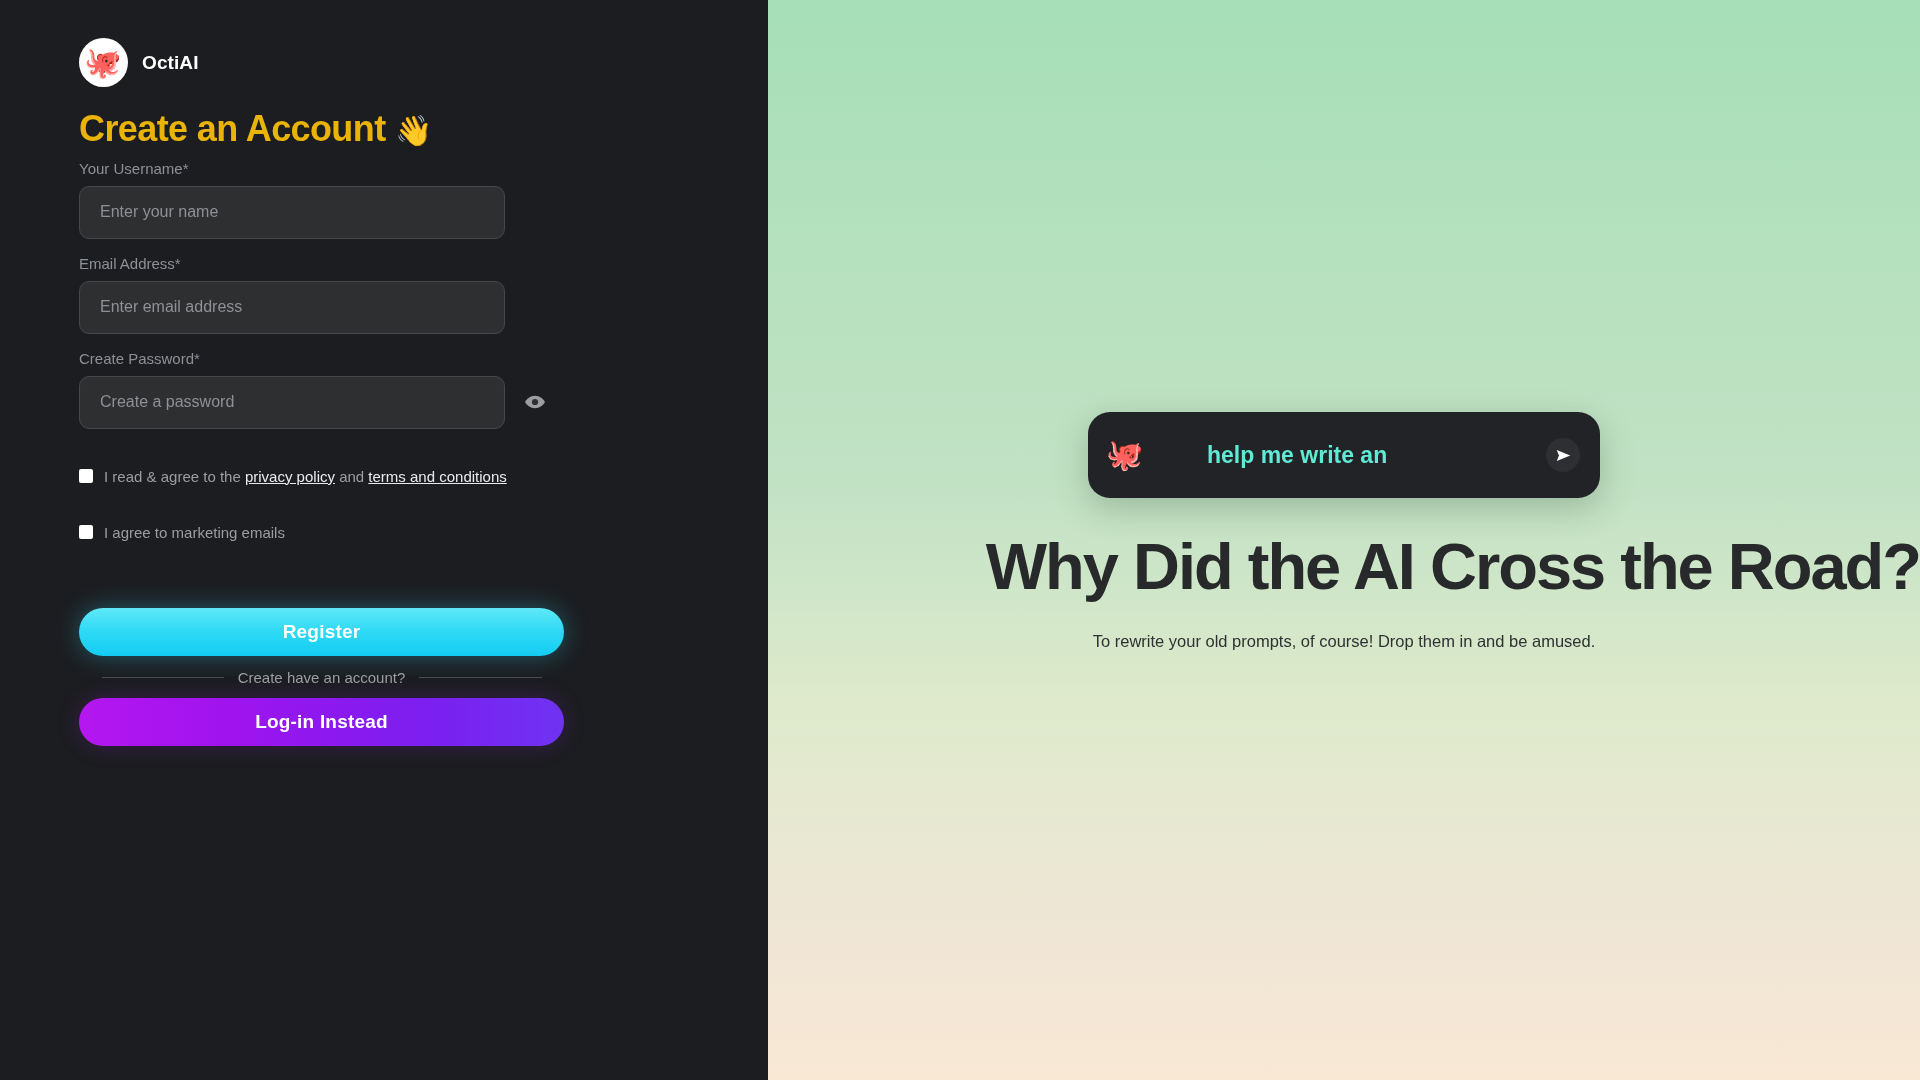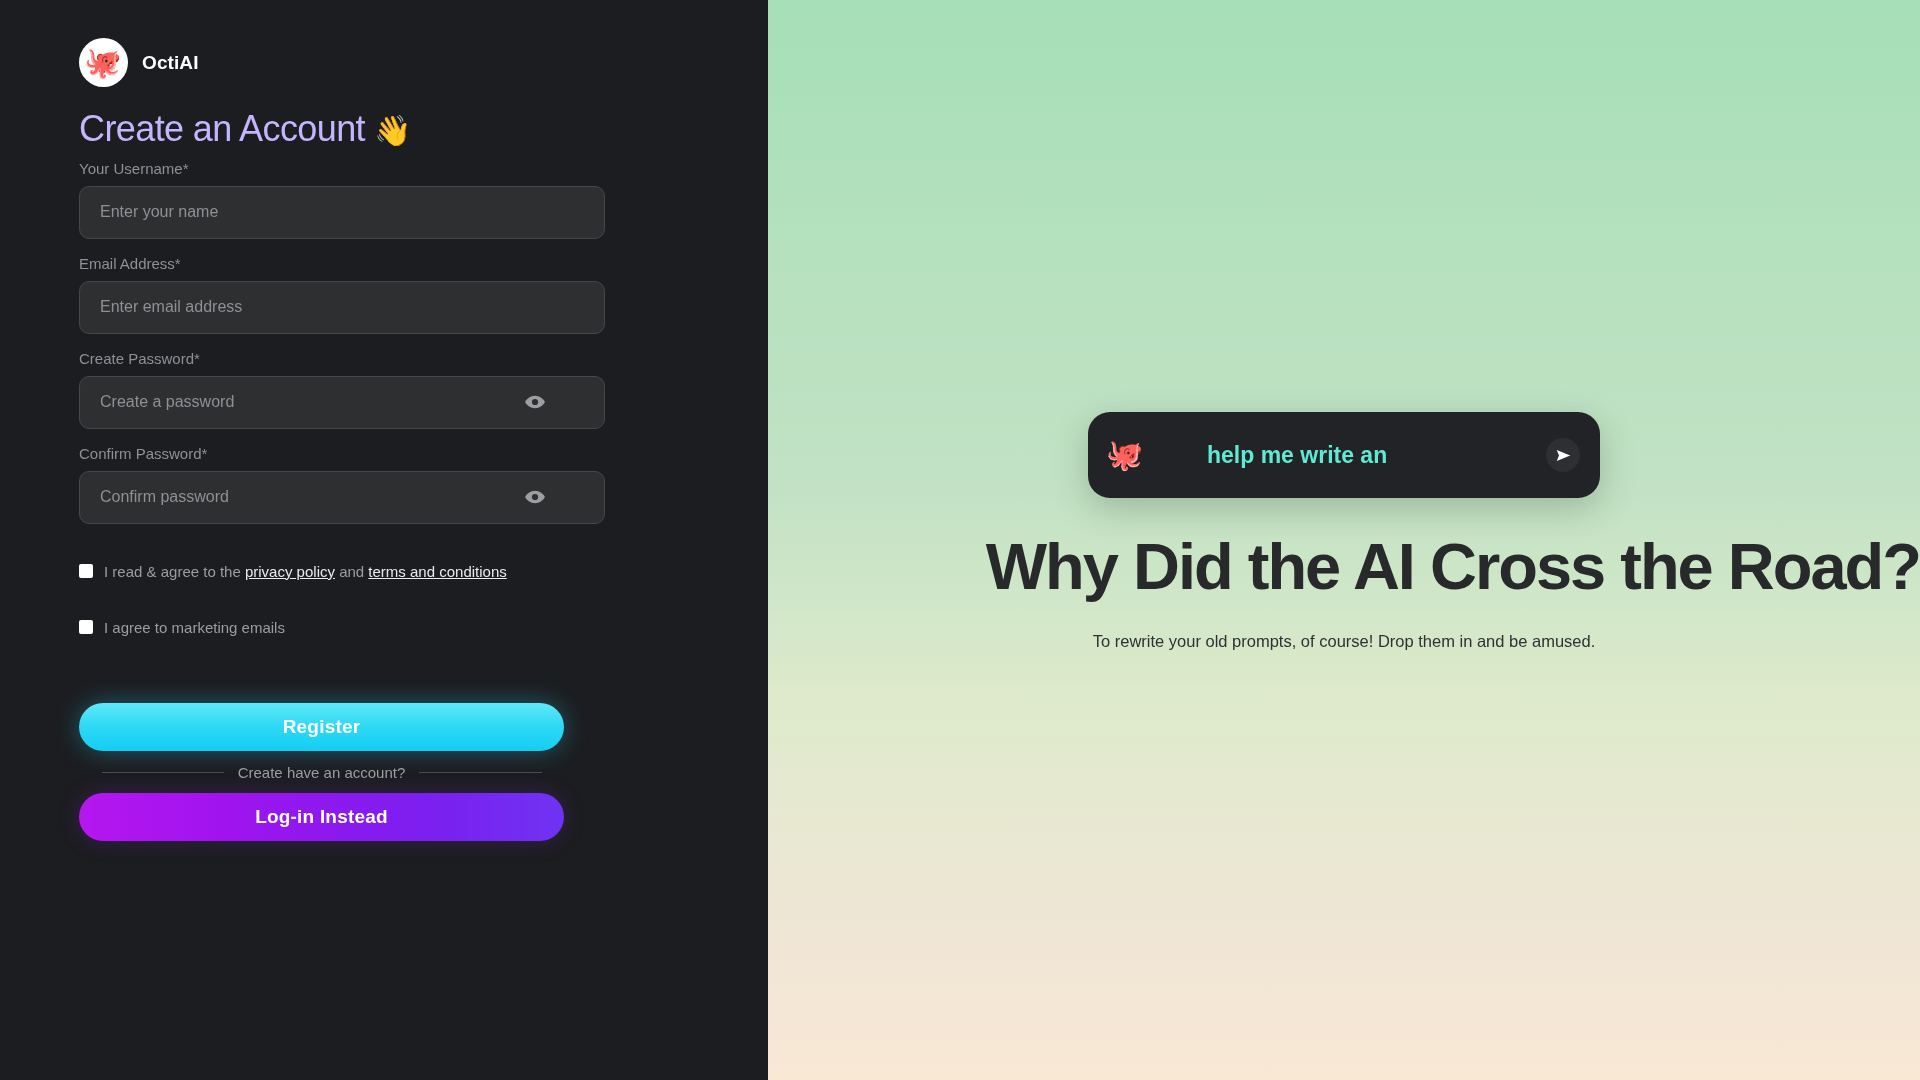--- a/index.html
+++ b/index.html
@@ -29,34 +29,34 @@
   .brand-logo {
     width:49px; height:49px; border-radius:50%;
     background:#ffffff;
     display:flex; align-items:center; justify-content:center;
     font-size:30px; line-height:1;
     overflow:hidden;
   }
   .brand-name { color:#ffffff; font-size:19px; font-weight:bold; letter-spacing:.1px; }
 
   .page-title {
-    color:#c4b5fd; font-size:36px; font-weight:normal;
+    color:#eab308; font-size:36px; font-weight:bold;
     letter-spacing:-0.6px; line-height:1.1; margin-bottom:11px;
     white-space:nowrap;
   }
   .page-title .wave { font-size:30px; }
   .page-subtitle { color:#9b9da1; font-size:15.5px; margin-bottom:28px; }
 
   .field { margin-bottom:7px; }
   .field-label {
     display:block; color:#8d9095; font-size:15px; margin-bottom:9px; font-weight:400;
   }
   .input-wrap { position:relative; }
   .text-input {
-    width:526px; height:53px;
+    width:426px; height:53px;
     background:#2e2f31;
     border:1px solid #46474a;
     border-radius:10px;
     color:#e8e8ea;
     font-size:16px;
     font-family:"Liberation Sans", sans-serif;
     padding:0 46px 0 20px;
     outline:none;
   }
   .text-input::placeholder { color:#8e9095; }
@@ -185,32 +185,20 @@
         <button class="eye-btn">
           <svg width="22" height="22" viewBox="0 0 24 24">
             <path d="M12 5.2C6.9 5.2 2.7 8.6 1.2 12c1.5 3.4 5.7 6.8 10.8 6.8S21.3 15.4 22.8 12C21.3 8.6 17.1 5.2 12 5.2z" fill="#9c9ea2"></path>
             <circle cx="12" cy="12" r="3.4" fill="#2e2f31"></circle>
           </svg>
         </button>
       </div>
     </div>
     <div class="field-gap"></div>
 
-    <div class="field">
-      <label class="field-label">Confirm Password*</label>
-      <div class="input-wrap">
-        <input class="text-input" type="password" placeholder="Confirm password" style="">
-        <button class="eye-btn">
-          <svg width="22" height="22" viewBox="0 0 24 24">
-            <path d="M12 5.2C6.9 5.2 2.7 8.6 1.2 12c1.5 3.4 5.7 6.8 10.8 6.8S21.3 15.4 22.8 12C21.3 8.6 17.1 5.2 12 5.2z" fill="#9c9ea2"></path>
-            <circle cx="12" cy="12" r="3.4" fill="#2e2f31"></circle>
-          </svg>
-        </button>
-      </div>
-    </div>
 
     <div class="consent">
       <div class="consent-row">
         <input type="checkbox" class="cbx" style="">
         <span class="consent-text"><span>I read &amp; agree to the </span><a href="#">privacy policy</a><span> and </span><a href="#">terms and conditions</a></span>
       </div>
       <div class="consent-row">
         <input type="checkbox" class="cbx" style="">
         <span class="consent-text">I agree to marketing emails</span>
       </div>

